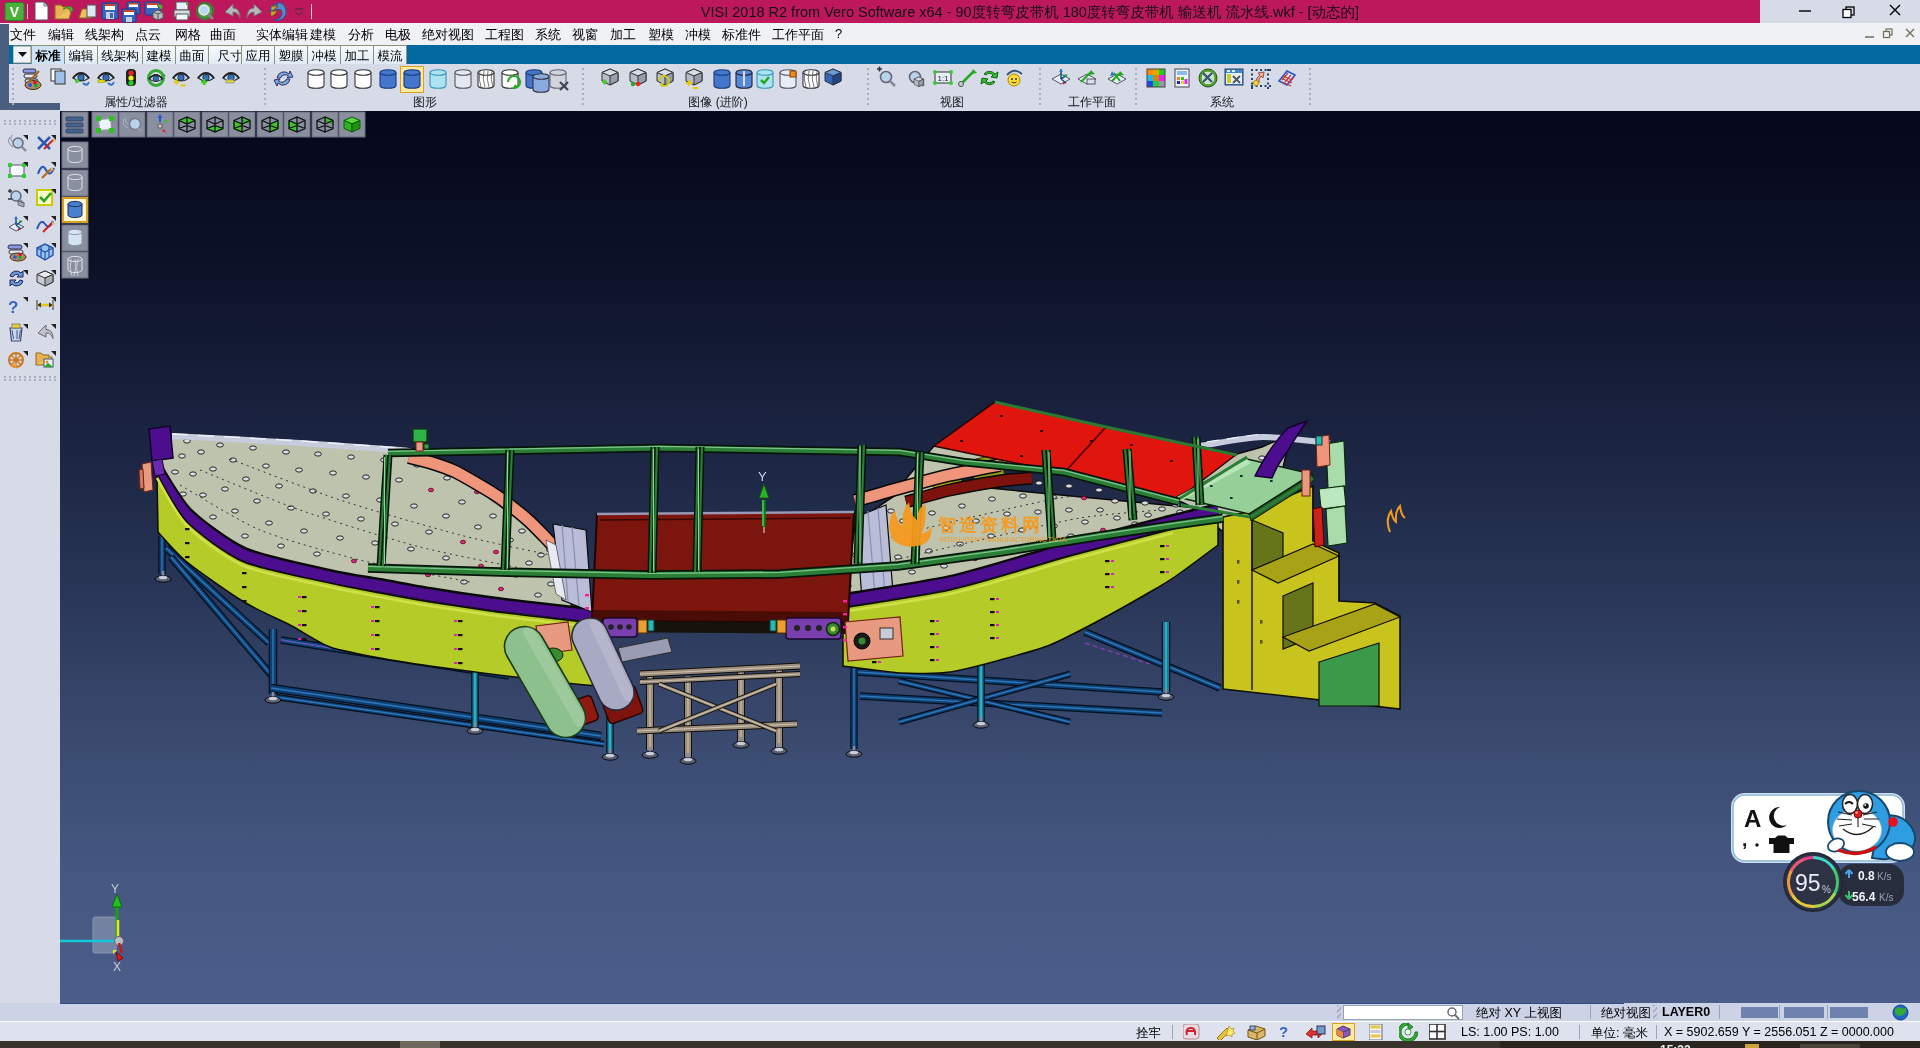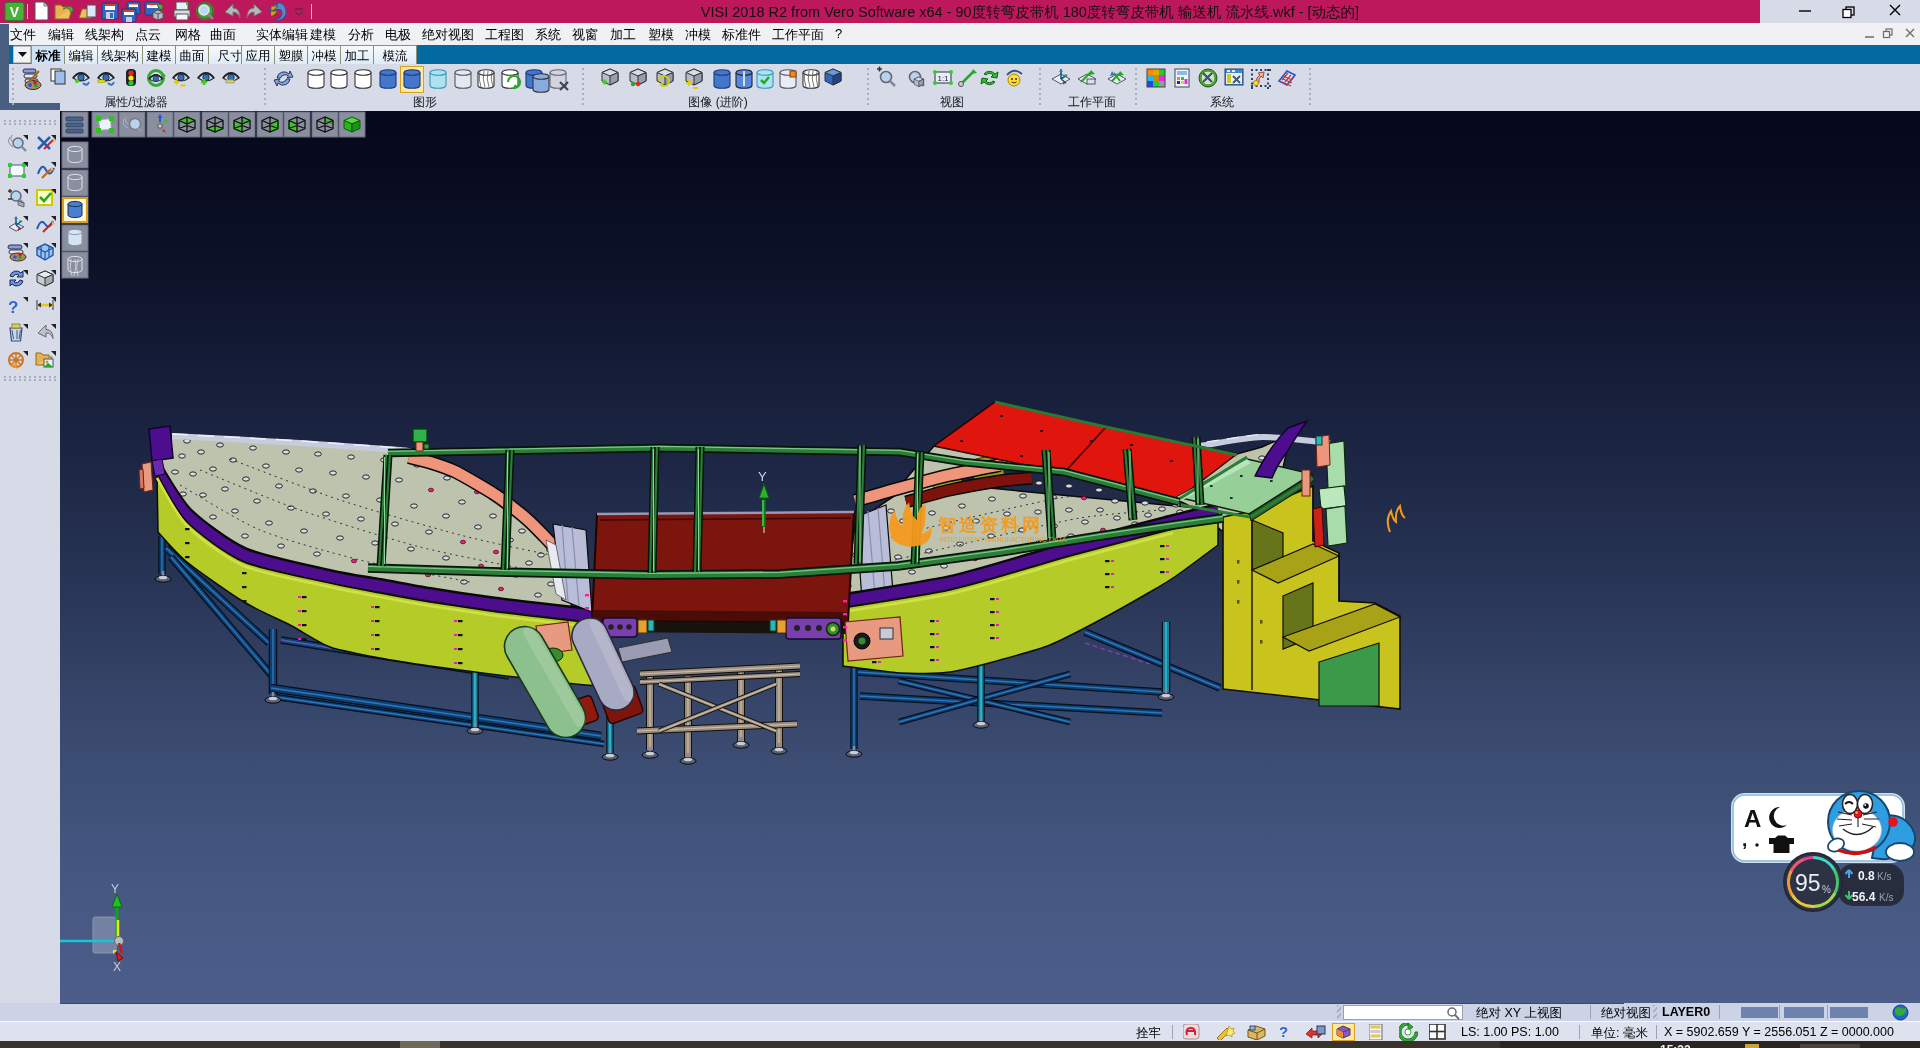--- a/index.html
+++ b/index.html
@@ -130,21 +130,21 @@
     <div class="tab" style="left:31px;width:34px;background:#cde4f7;font-weight:bold">标准</div>
     <div class="tab" style="left:64px;width:34px">编辑</div>
     <div class="tab" style="left:97px;width:46px">线架构</div>
     <div class="tab" style="left:142px;width:34px">建模</div>
     <div class="tab" style="left:175px;width:34px">曲面</div>
     <div class="tab" style="left:208px;width:44px">尺寸</div>
     <div class="tab" style="left:241px;width:34px">应用</div>
     <div class="tab" style="left:274px;width:34px">塑膜</div>
     <div class="tab" style="left:307px;width:34px">冲模</div>
     <div class="tab" style="left:340px;width:34px">加工</div>
-    <div class="tab" style="left:373px;width:44px">模流</div>
+    <div class="tab" style="left:373px;width:34px">模流</div>
   </div>
 <div class="abs slate" style="left:0;top:24px;width:9px;height:86px"></div>
 <div class="abs slate" style="left:0;top:103px;width:60px;height:7px"></div>
 <svg class="abs" style="left:0;top:64px" width="1920" height="47" viewBox="0 0 1920 47">
     <line x1="13" y1="4" x2="13" y2="43" stroke="#a8aec2" stroke-width="2" stroke-dasharray="2,3"></line>
     <line x1="265" y1="4" x2="265" y2="43" stroke="#a8aec2" stroke-width="2" stroke-dasharray="2,3"></line>
     <line x1="583" y1="4" x2="583" y2="43" stroke="#a8aec2" stroke-width="2" stroke-dasharray="2,3"></line>
     <line x1="868" y1="4" x2="868" y2="43" stroke="#a8aec2" stroke-width="2" stroke-dasharray="2,3"></line>
     <line x1="1040" y1="4" x2="1040" y2="43" stroke="#a8aec2" stroke-width="2" stroke-dasharray="2,3"></line>
     <line x1="1136" y1="4" x2="1136" y2="43" stroke="#a8aec2" stroke-width="2" stroke-dasharray="2,3"></line>

